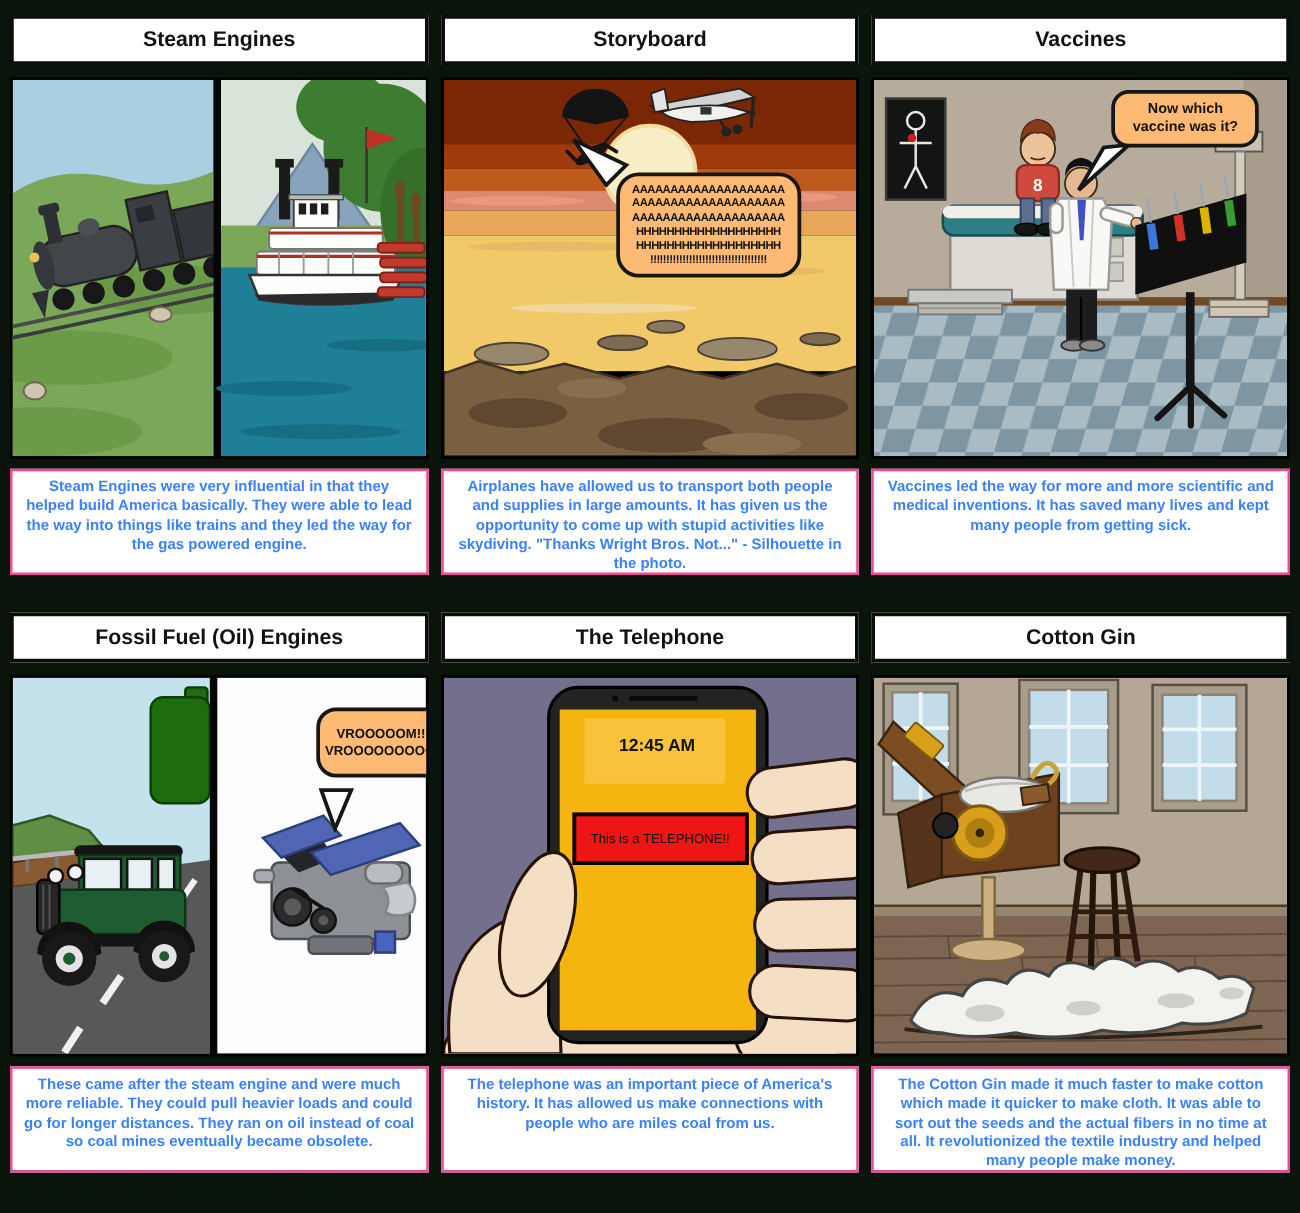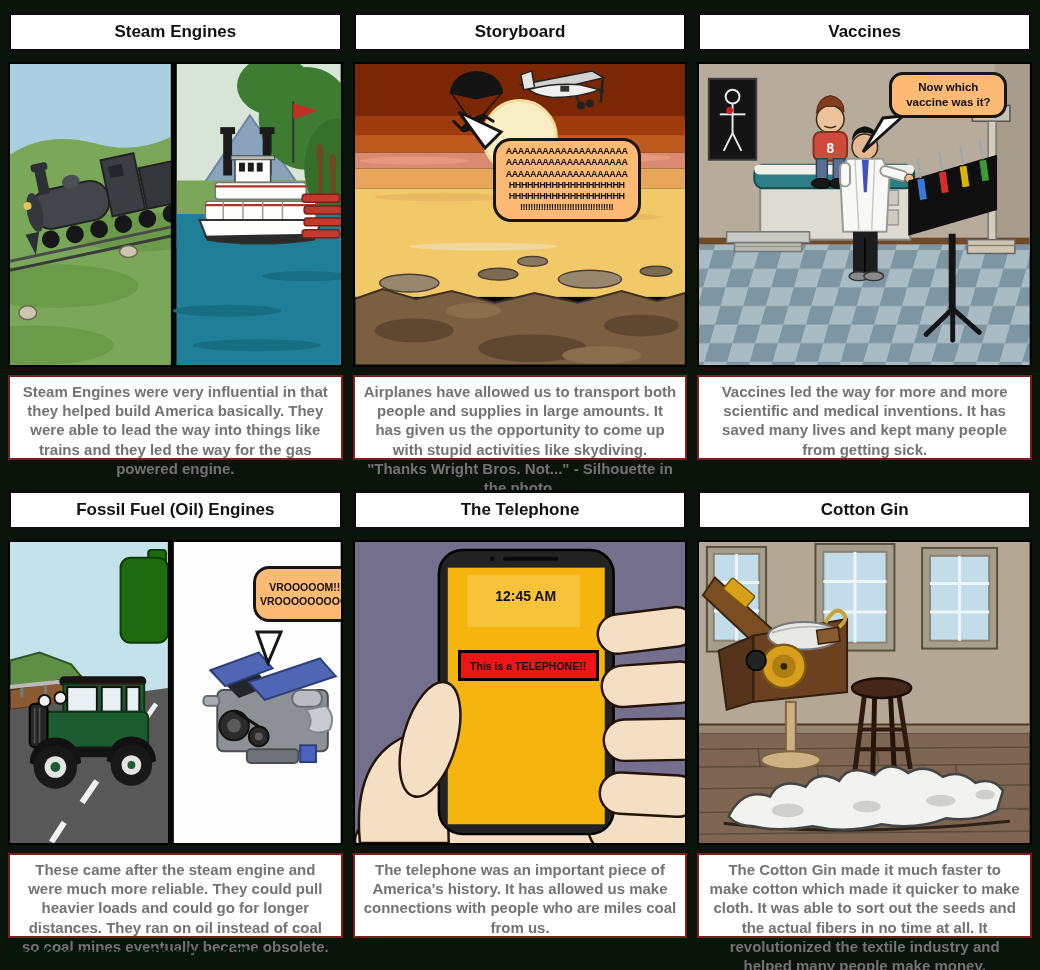--- a/index.html
+++ b/index.html
@@ -4,29 +4,29 @@
 <style>
   * { margin:0; padding:0; box-sizing:border-box; }
   html,body { width:1040px; height:970px; }
   body { background:#0a140b; font-family:"Liberation Sans", sans-serif; overflow:hidden; }
   .board { width:1040px; height:970px; padding:12px 8px 0 8px; position:relative; }
   .grid { display:grid; grid-template-columns:repeat(3,1fr); column-gap:10px; row-gap:30px; }
   .cell { display:flex; flex-direction:column; }
   .cell-header { height:40px; background:#fff; border:3px solid #0d0d0d; display:flex; align-items:center; justify-content:center; font-size:17px; font-weight:700; color:#111; }
   .cell-art { position:relative; height:305px; margin-top:10px; border:2px solid #000; background:#000; overflow:hidden; }
   .cell-art svg.scene { position:absolute; left:0; top:0; width:100%; height:100%; display:block; }
-  .cell-desc { margin-top:8px; height:85px; background:#fff; border:2px solid #7f1d1d; padding:5px 9px 4px 9px; font-size:15px; font-weight:700; color:#737373; text-align:center; line-height:1.28; }
+  .cell-desc { margin-top:8px; height:85px; background:#fff; border:2px solid #ec4899; padding:5px 9px 4px 9px; font-size:12px; font-weight:700; color:#3b82f6; text-align:center; line-height:1.28; }
   .bubble { position:absolute; background:#fdba74; border:3px solid #161616; border-radius:14px; padding:5px 6px; text-align:center; font-weight:700; color:#111; z-index:3; }
   .bubble-tail { position:absolute; z-index:2; }
   .b-air { left:138px; top:74px; width:148px; font-size:9px; line-height:1.25; border-radius:18px; }
   .b-air .ln { white-space:nowrap; letter-spacing:-0.4px; }
   .b-vax { left:190px; top:8px; width:118px; font-size:11.5px; line-height:1.3; }
   .b-vroom { left:198px; top:24px; width:128px; font-size:10.5px; line-height:1.35; padding:11px 4px; border-radius:16px;margin-left:45px; }
   .phone-time { position:absolute; left:114px; top:46px; width:114px; text-align:center; font-size:14px; font-weight:700; color:#111; z-index:3; }
-  .phone-alert { position:absolute; left:103px; top:108px; width:141px; height:31px; background:#ed1515; border:3px solid #000; display:flex; align-items:center; justify-content:center; font-size:10.5px; font-weight:700; color:#111; z-index:3; }
+  .phone-alert { position:absolute; left:103px; top:108px; width:141px; height:42px; background:#ed1515; border:3px solid #000; display:flex; align-items:center; justify-content:center; font-size:10.5px; font-weight:400; color:#111; z-index:3; }
   .watermark { margin:6px 0 0 2px; font-size:15px; font-weight:700; color:#04190c; }
 </style>
 </head>
 <body>
 
 <div class="board">
   <div class="grid">
 
     <div class="cell">
       <div class="cell-header">

